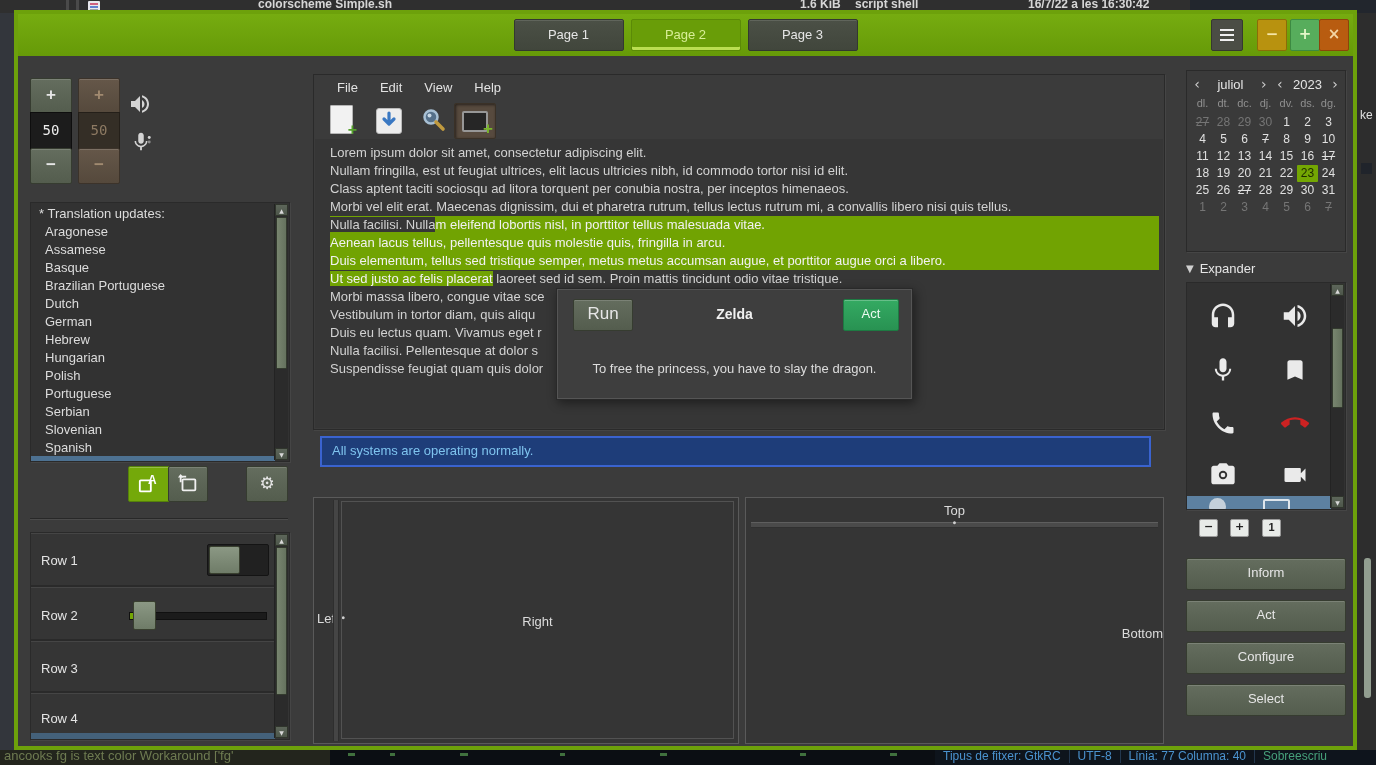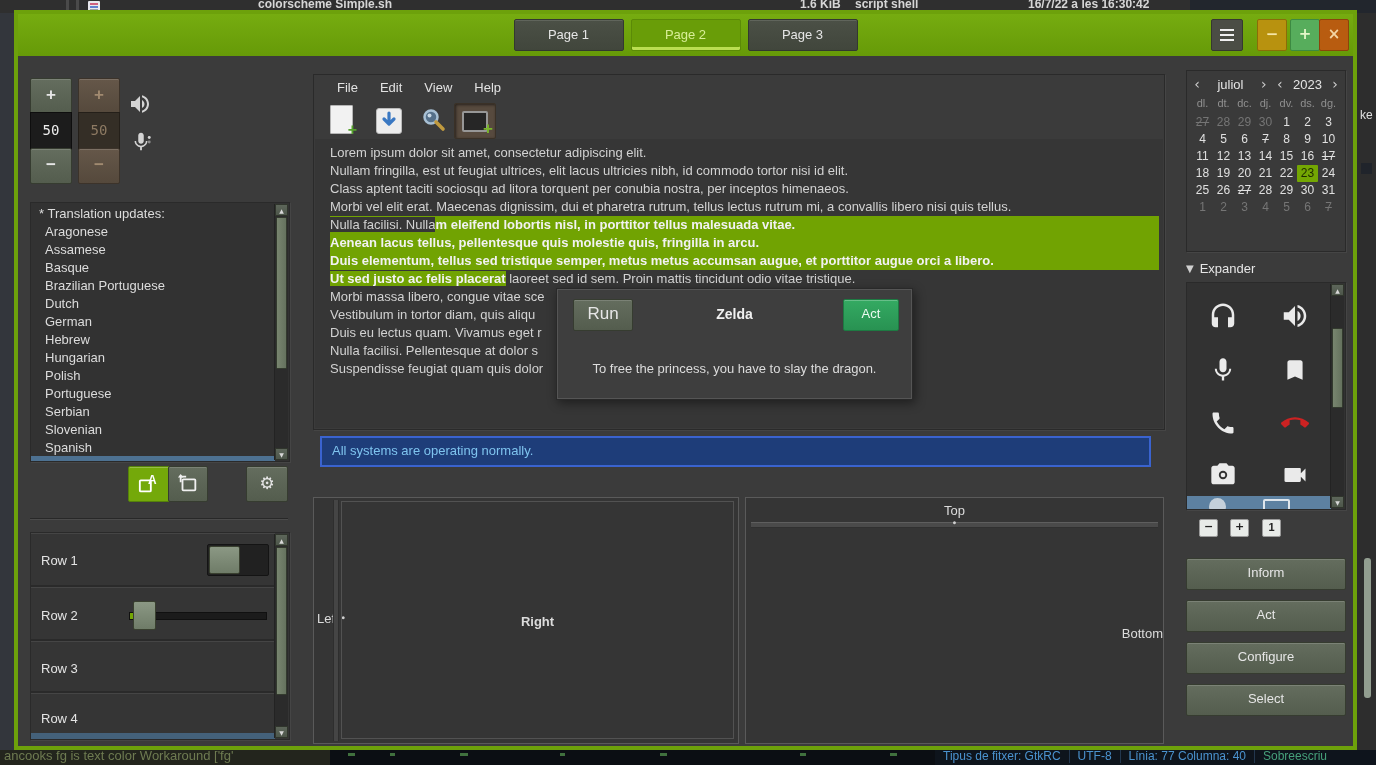--- a/index.html
+++ b/index.html
@@ -103,21 +103,21 @@
   #doc-frame{left:295px;top:18px;width:850px;height:354px;}
   #menubar{position:absolute;left:0;top:0;height:26px;display:flex;padding-left:12px;}
   #menubar .mi{padding:0 11px;line-height:26px;font-size:13px;color:#e2e2e2;}
   #toolbar{position:absolute;left:0;top:26px;height:38px;width:100%;}
   .tbi{position:absolute;top:4px;}
   #tb-winbtn{left:140px;top:2px;width:40px;height:34px;background:#574a3e;border:1px solid #3a3127;
              border-radius:2px;box-shadow:inset 1px 1px 3px rgba(0,0,0,.55);}
   #textview{position:absolute;left:1px;top:64px;right:1px;bottom:1px;background:#363636;
             overflow:hidden;padding:5px 0 0 15px;}
   .tv-line{font-size:13px;line-height:18px;color:#d2d2d2;white-space:pre;}
-  .tv-line span.sel{background:#71a302;color:#f2f2f2;font-weight:bold;}
+  .tv-line span.sel{background:#71a302;color:#f2f2f2;}
   .tv-line.extend{background:#71a302;margin-right:4px;}
   .tv-line.extend span.nosel{background:#363636;}
 
   
   #dialog{left:538px;top:232px;width:355px;height:110px;background:#3e3e3e;border:1px solid #292929;
           box-shadow:0 0 0 1px #555 inset,2px 3px 10px rgba(0,0,0,.45);}
   #dlg-run{position:absolute;left:16px;top:10px;width:58px;height:30px;font-size:17px;}
   #dlg-act{position:absolute;right:13px;top:10px;width:54px;height:30px;font-size:13px;
            background:linear-gradient(#34aa62,#289252);border:1px solid #1d7a42;border-radius:2px;
            box-shadow:inset 0 1px 0 rgba(255,255,255,.25);color:#ecfaf0;}
@@ -128,21 +128,21 @@
   
   #infobar{left:302px;top:380px;width:827px;height:27px;background:#1e3d79;border:2px solid #3a63cf;}
   #infobar span{display:block;margin:5px 0 0 10px;font-size:13px;color:#7fc4ef;}
 
   
   #pane-left{left:295px;top:441px;width:424px;height:245px;background:#353535;}
   #pane-right{left:727px;top:441px;width:417px;height:245px;background:#353535;}
   .pane-lbl{position:absolute;font-size:13px;color:#dcdcdc;}
   #pl-divider{position:absolute;left:19px;top:2px;bottom:2px;width:4px;background:#454545;
               border-left:1px solid #2e2e2e;border-right:1px solid #2e2e2e;}
-  #pl-inner{position:absolute;left:27px;top:3px;right:4px;bottom:4px;border:1px solid #525252;font-weight:bold;}
+  #pl-inner{position:absolute;left:27px;top:3px;right:4px;bottom:4px;border:1px solid #525252;}
   #pr-divider{position:absolute;left:5px;right:5px;top:24px;height:4px;background:#4a4a4a;
               border-top:1px solid #5e5e5e;border-bottom:1px solid #303030;}
   .pane-dot{position:absolute;font-size:10px;color:#d0d0d0;}
 
   
   #calendar{left:1168px;top:14px;width:158px;height:180px;background:#3a3a3a;overflow:hidden;}
   #cal-head{position:absolute;left:2px;top:3px;right:2px;height:20px;display:flex;align-items:center;
             color:#e4e4e4;font-size:13px;}
   #cal-head .arrow{width:16px;text-align:center;color:#cfcfcf;font-size:14px;}
   #cal-head .mon{flex:1.3;text-align:center;}

